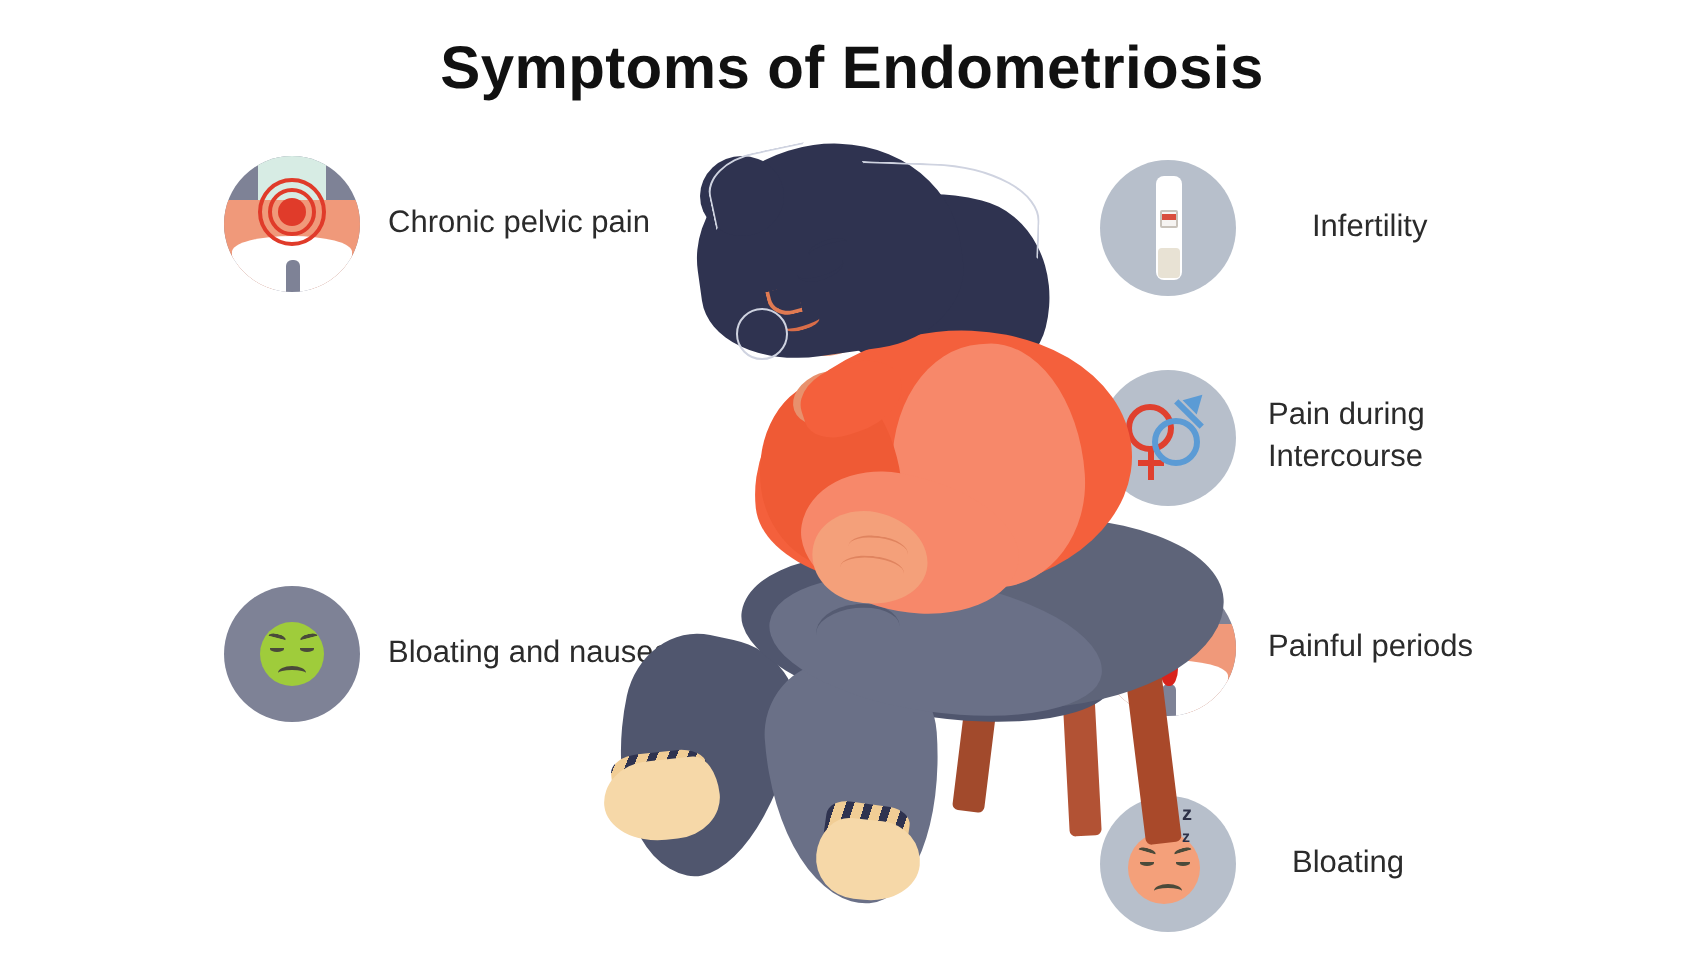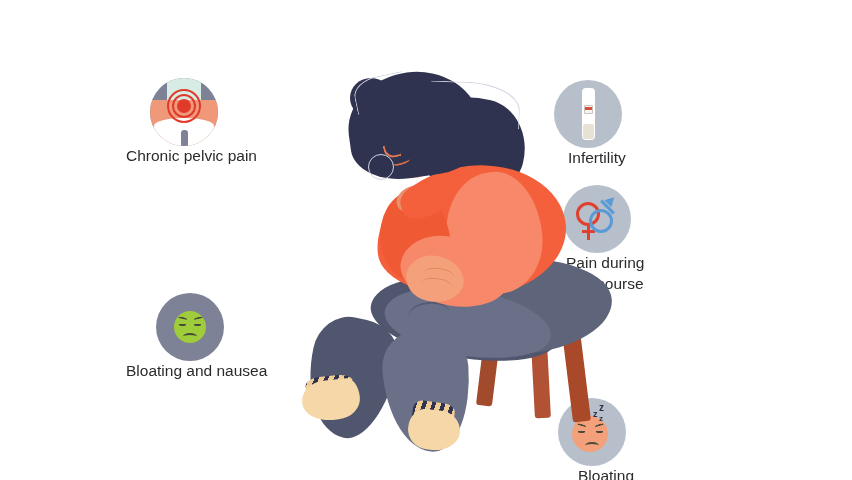--- a/index.html
+++ b/index.html
@@ -15,21 +15,21 @@
   .title {
     position:absolute; top:18px; left:0; width:852px;
     text-align:center;
     font-size:30px; font-weight:bold; color:#111111;
     letter-spacing:0.2px;
   }
 
   
   .sym {
     position:absolute;
-    display:flex; align-items:center;flex-direction:column;
+    display:flex; align-items:center;
   }
   .sym.left  { left:112px; }
   .sym.right { left:550px; }
 
   .badge {
     position:relative;
     width:68px; height:68px; border-radius:50%;
     flex:0 0 68px;
     overflow:hidden;
   }
@@ -401,20 +401,21 @@
     background:repeating-linear-gradient(100deg,#2f3350 0 4px,#f1cd95 4px 9px);
     border-radius:26% 26% 30% 30%;
     transform:rotate(8deg);
   }
 </style>
 </head>
 <body>
 
 <div class="page">
 
+  <div class="title">Symptoms of Endometriosis</div>
 
   <div class="sym left" style="top:78px;">
     <div class="badge" style="background:#7e8296;">
       <div class="pelvis-top"></div>
       <div class="pelvis-skin"></div>
       <div class="pelvis-legL"></div>
       <div class="pelvis-legR"></div>
       <div class="pelvis-pant"></div>
       <div class="pelvis-gap"></div>
       <div class="ring r1"></div>
@@ -438,38 +439,50 @@
   </div>
 
 
   <div class="sym right" style="top:80px;">
     <div class="badge" style="background:#b7bfcb;">
       <div class="test-body"></div>
       <div class="test-cap"></div>
       <div class="test-win"></div>
       <div class="test-line"></div>
     </div>
-    <div class="label lead" style="margin-left:18px;">Infertility</div>
+    <div class="label lead" style="margin-left:38px;">Infertility</div>
   </div>
 
   <div class="sym right" style="top:185px;">
     <div class="badge" style="background:#b7bfcb;">
       <div class="gs">
         <div class="g-f-circle"></div>
         <div class="g-f-stem"></div>
         <div class="g-f-cross"></div>
         <div class="g-m-circle"></div>
         <div class="g-m-stem"></div>
         <div class="g-m-arrow"></div>
       </div>
     </div>
     <div class="label lead">Pain during
 Intercourse</div>
   </div>
 
+  <div class="sym right" style="top:290px;">
+    <div class="badge" style="background:#7e8296;">
+      <div class="pelvis-top"></div>
+      <div class="pelvis-skin"></div>
+      <div class="pelvis-legL"></div>
+      <div class="pelvis-legR"></div>
+      <div class="pelvis-pant"></div>
+      <div class="pelvis-gap"></div>
+      <div class="drop" style="left:30px; top:40px;"></div>
+    </div>
+    <div class="label lead">Painful periods</div>
+  </div>
 
   <div class="sym right" style="top:398px;">
     <div class="badge" style="background:#b7bfcb;">
       <div class="face peach"></div>
       <div class="brow" style="left:19px; top:26px; transform:rotate(16deg);"></div>
       <div class="brow" style="left:37px; top:26px; transform:rotate(-16deg);"></div>
       <div class="eye" style="left:20px; top:32px;"></div>
       <div class="eye" style="left:38px; top:32px;"></div>
       <div class="mouth" style="left:27px; top:44px;"></div>
       <span class="zzz" style="left:41px; top:4px;  font-size:10px;">z</span>

